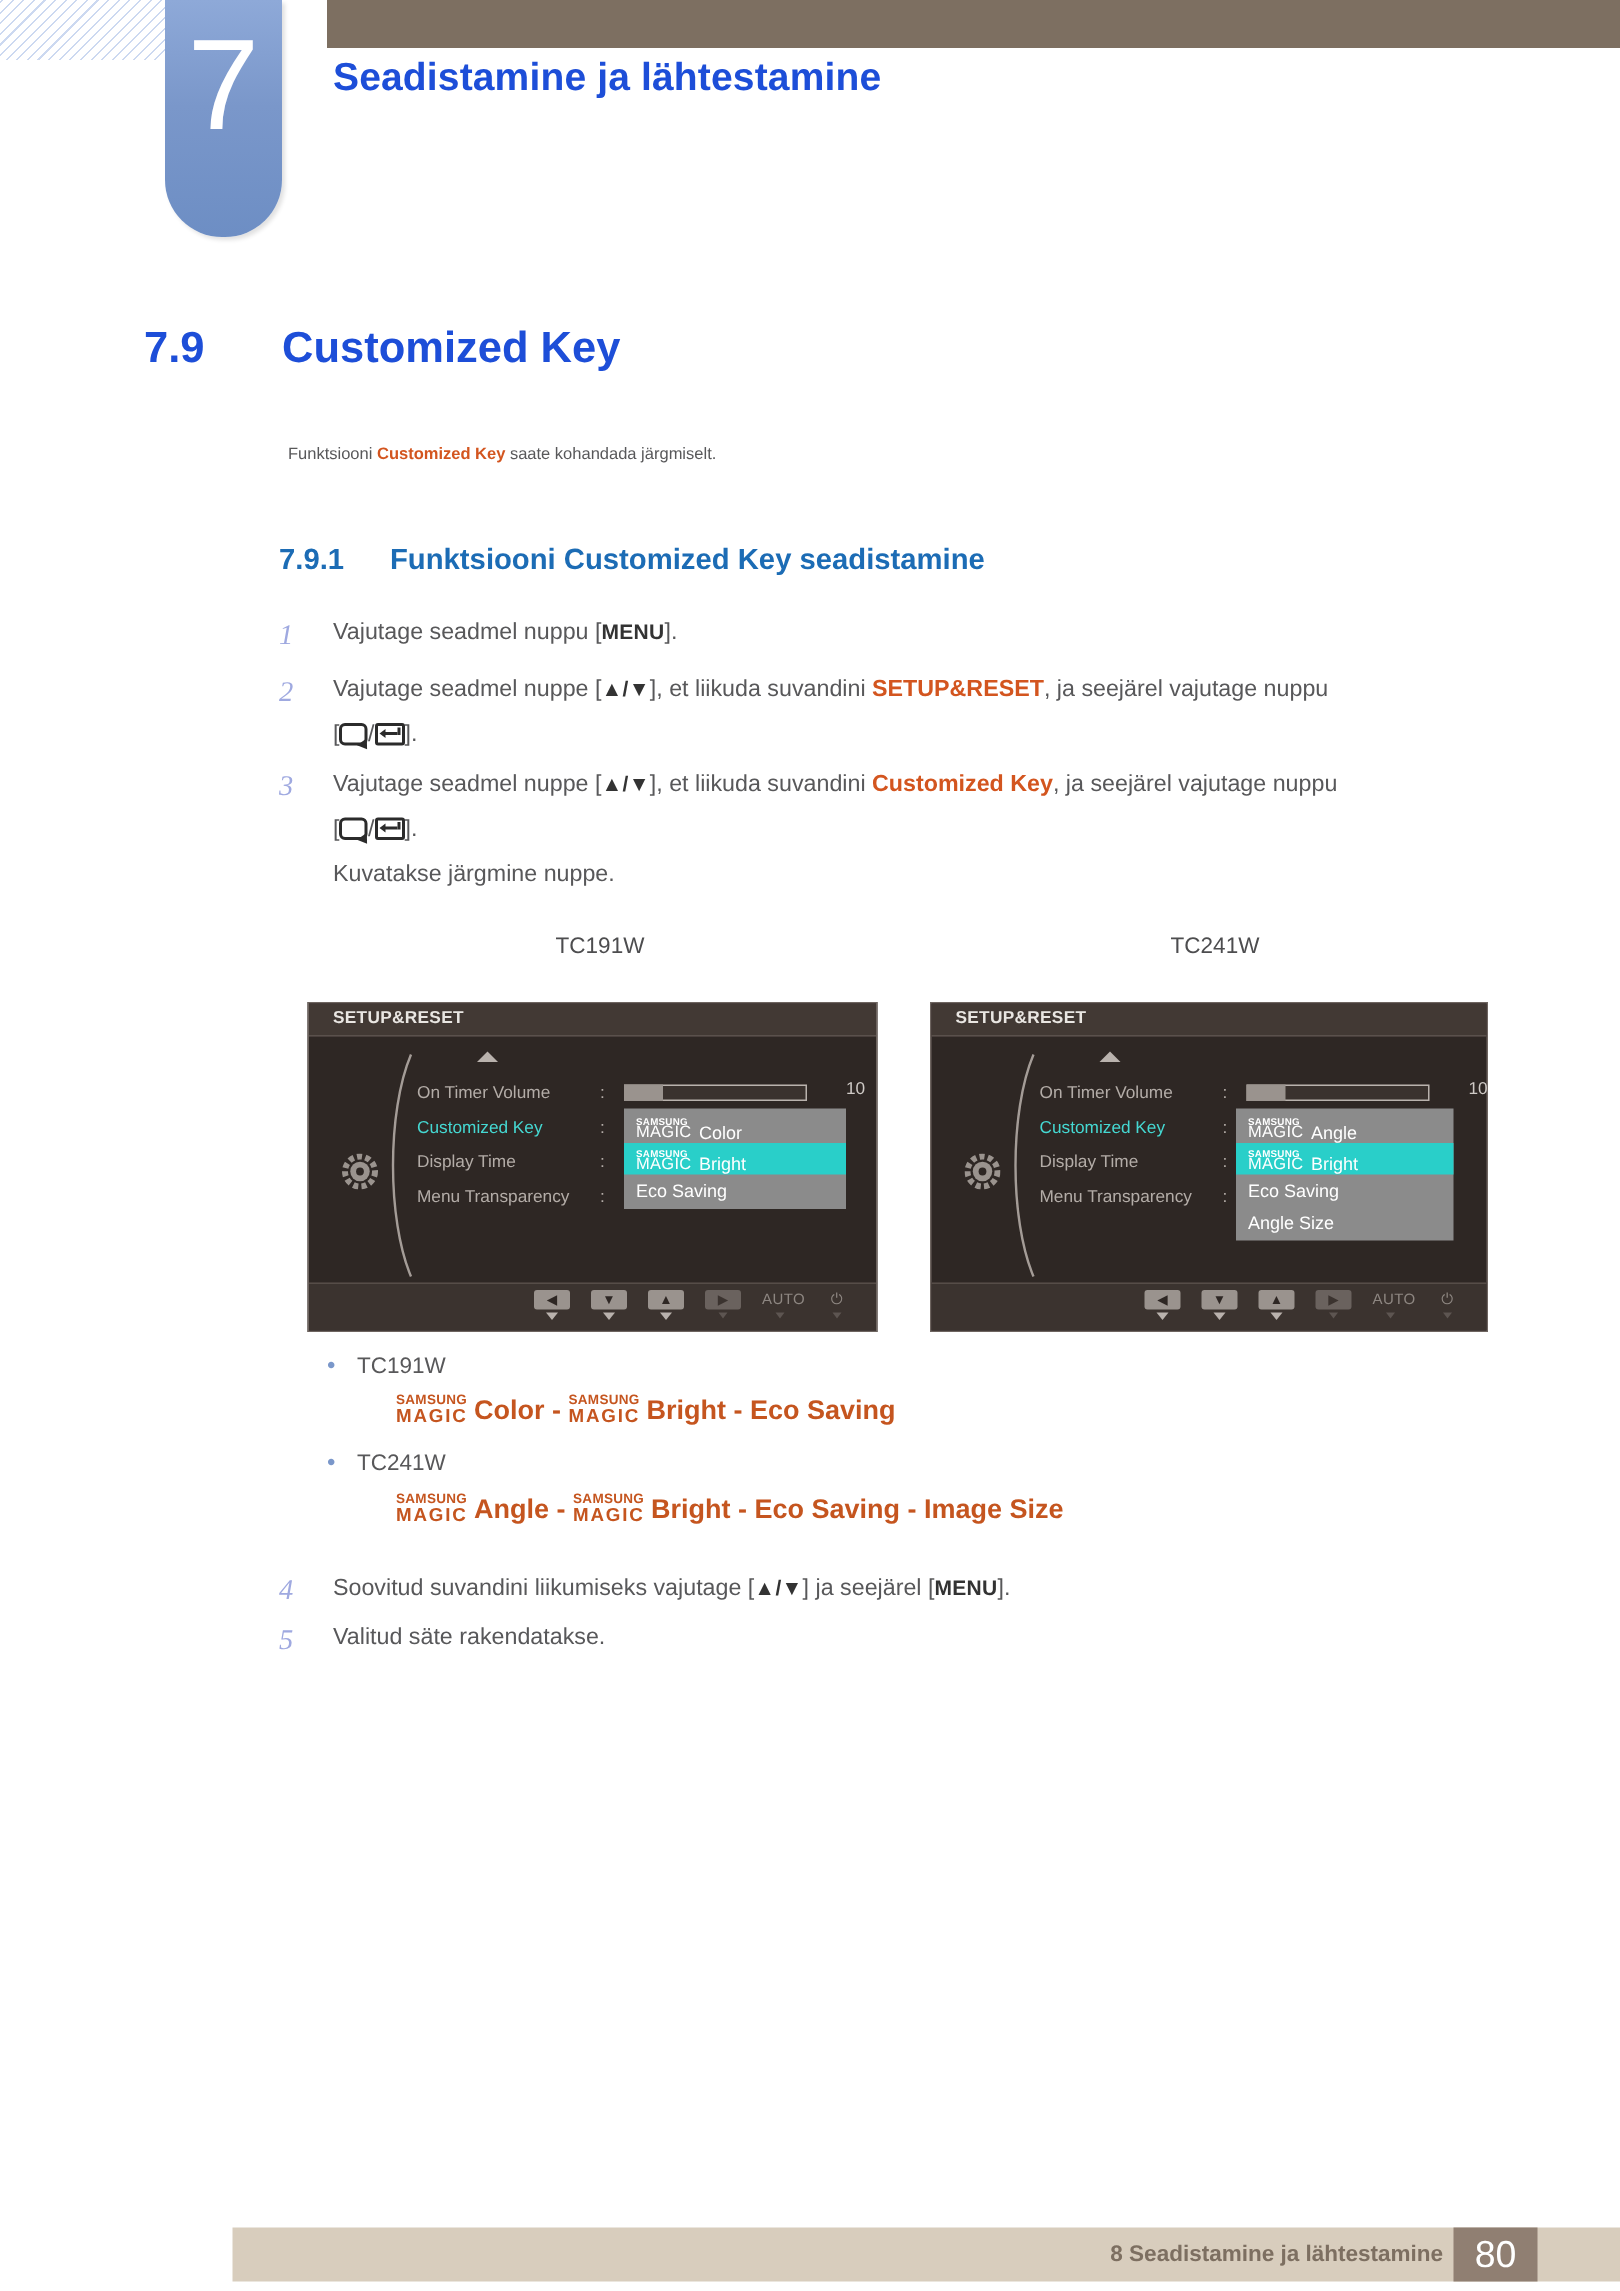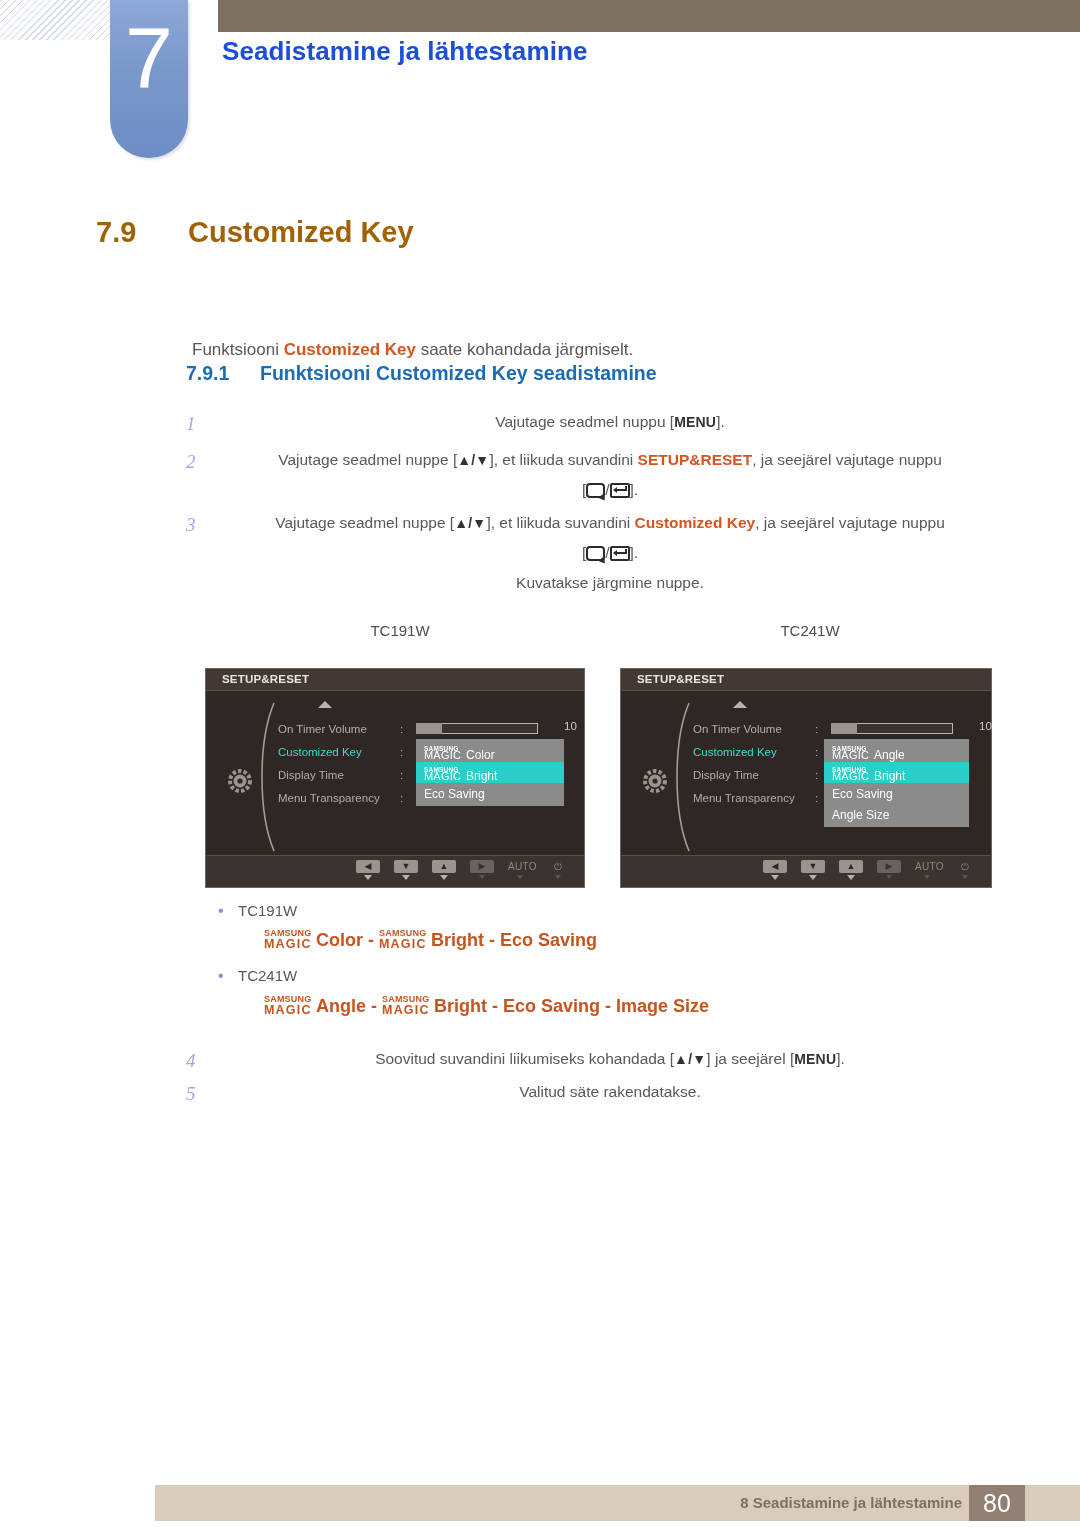--- a/index.html
+++ b/index.html
@@ -38,47 +38,47 @@
   }
   .chaptertitle {
     position: absolute; left: 222px; top: 36px;
     color: #1d4ed8; font-size: 26px; font-weight: bold;
     letter-spacing: .1px;
   }
 
   
   .h-sec {
     position: absolute; left: 96px; top: 216px;
-    color: #a16207; font-size: 29px; font-weight: bold;
+    color: #1d4ed8; font-size: 29px; font-weight: bold;
   }
   .h-sec .num { display: inline-block; width: 92px; }
 
   .intro {
     position: absolute; left: 192px; top: 296px;
-    font-size: 17px; color: #58585a; line-height: 1.45; margin-top: 42px;
+    font-size: 11px; color: #58585a; line-height: 1.45;
   }
   .intro .hl { color: #d3551f; font-weight: bold; }
 
   .h-sub {
     position: absolute; left: 186px; top: 362px;
     color: #1c6cb5; font-size: 19.5px; font-weight: bold;
   }
   .h-sub .num { display: inline-block; width: 74px; }
 
   
   .steps { position: absolute; left: 186px; top: 410px; width: 812px; }
   .step { position: relative; display: flex; margin-bottom: 9px; }
   .step .idx {
     width: 36px; flex: 0 0 36px;
     color: #9fa9e0; font-size: 19px; font-style: italic;
     font-family: "Liberation Serif", serif;
     line-height: 1.5;
   }
   .step .txt {
-    flex: 1; font-size: 15.5px; color: #58585a; line-height: 1.55; text-align: center;
+    flex: 1; font-size: 15.5px; color: #58585a; line-height: 1.55;
   }
   .hl { color: #d3551f; font-weight: bold; }
   .kb {
     font-size: 14px; font-weight: bold; color: #333; letter-spacing: .2px;
   }
   .sub-note { font-size: 15.5px; color: #58585a; margin-top: 6px; }
 
   
   .ico-src, .ico-enter {
     display: inline-block; vertical-align: -3px; position: relative;
@@ -506,21 +506,21 @@
         <span class="s">SAMSUNG</span>
         <span class="m">MAGIC</span>
       </span><span>Bright</span><span> - Eco Saving - Image Size</span>
     </div>
   </div>
 
   <div class="steps" style="top:1047px;">
     <div class="step" style="margin-bottom:4px;">
       <div class="idx">4</div>
       <div class="txt">
-        <span>Soovitud suvandini liikumiseks kohandada [</span><span class="kb">▲/▼</span><span>] ja seejärel [</span><span class="kb">MENU</span><span>].</span>
+        <span>Soovitud suvandini liikumiseks vajutage [</span><span class="kb">▲/▼</span><span>] ja seejärel [</span><span class="kb">MENU</span><span>].</span>
       </div>
     </div>
     <div class="step">
       <div class="idx">5</div>
       <div class="txt">Valitud säte rakendatakse.</div>
     </div>
   </div>
 
   <div class="foot-bar"></div>
   <div class="foot-text">8 Seadistamine ja lähtestamine</div>

